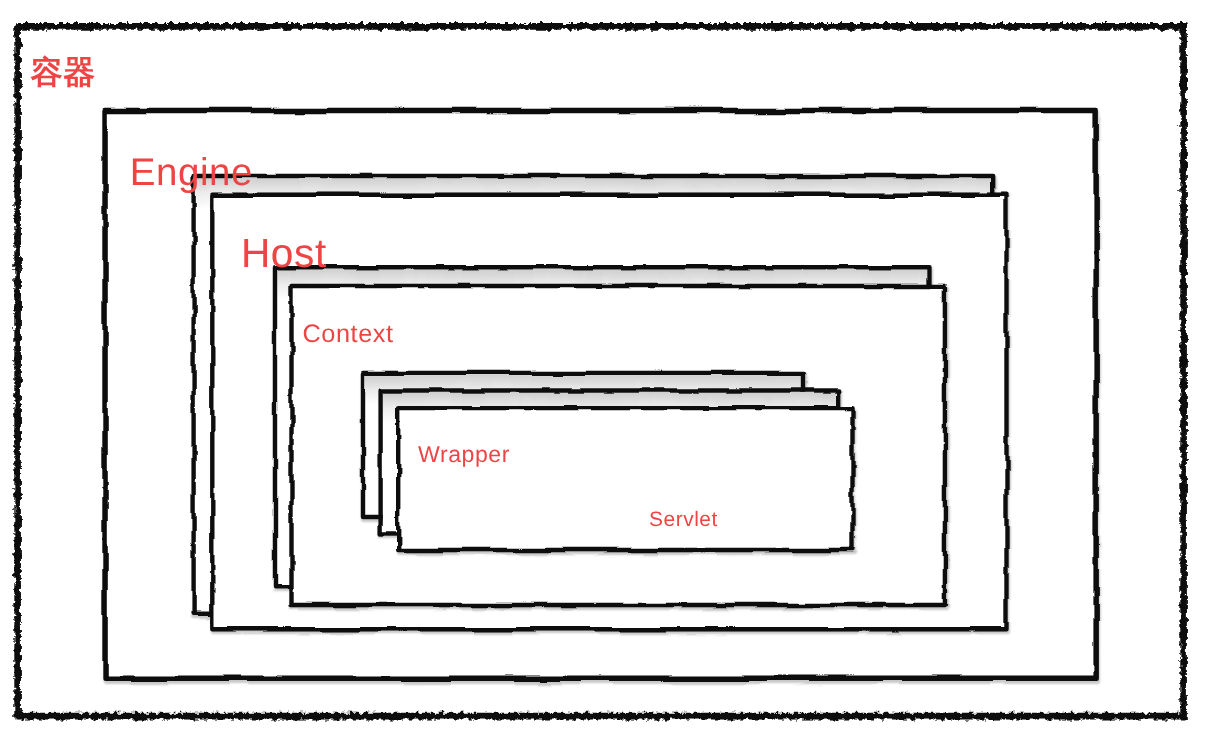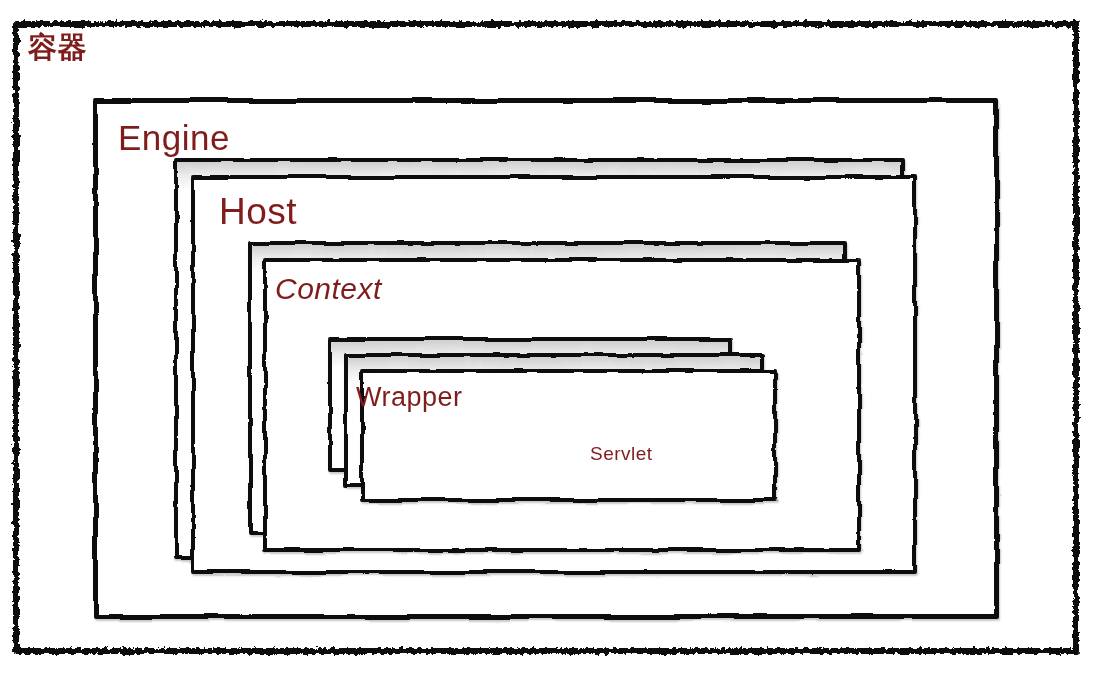--- a/index.html
+++ b/index.html
@@ -51,31 +51,32 @@
   .context-back  { left: 248px; top: 241px; width: 599px;  height: 294px; }
   .context-front { left: 263px; top: 258px; width: 598px;  height: 294px; }
 
   .wrapper-back  { left: 328px; top: 337px; width: 404px;  height: 135px; }
   .wrapper-mid   { left: 344px; top: 353px; width: 420px;  height: 134px; }
   .wrapper-front { left: 360px; top: 369px; width: 417px;  height: 133px; }
 
   
   .lbl {
     position: absolute;
-    color: #7f1d1d;
+    color: #ef4444;
     font-weight: 400;
     line-height: 1.1;
     white-space: nowrap;
     letter-spacing: 0.5px;
+    margin-top: 19px;
   }
   .container-label { left: 28px;  top: 32px;  font-size: 29px; font-weight: 600; }
   .engine-label    { left: 118px; top: 119px; font-size: 35px; }
   .host-label      { left: 219px; top: 192px; font-size: 37px; }
-  .context-label   { left: 275px; top: 272px; font-size: 30px; font-style: italic; }
-  .wrapper-label   { left: 356px; top: 383px; font-size: 27px; }
+  .context-label   { left: 275px; top: 272px; font-size: 23px; }
+  .wrapper-label   { left: 380px; top: 383px; font-size: 21px; }
   .servlet-label   { left: 590px; top: 444px; font-size: 19px; }
 </style>
 </head>
 <body>
 
 <div class="stage">
 
   <svg class="svg-defs" aria-hidden="true">
     <defs>
       <filter id="rough-a" x="-3%" y="-3%" width="106%" height="106%">

